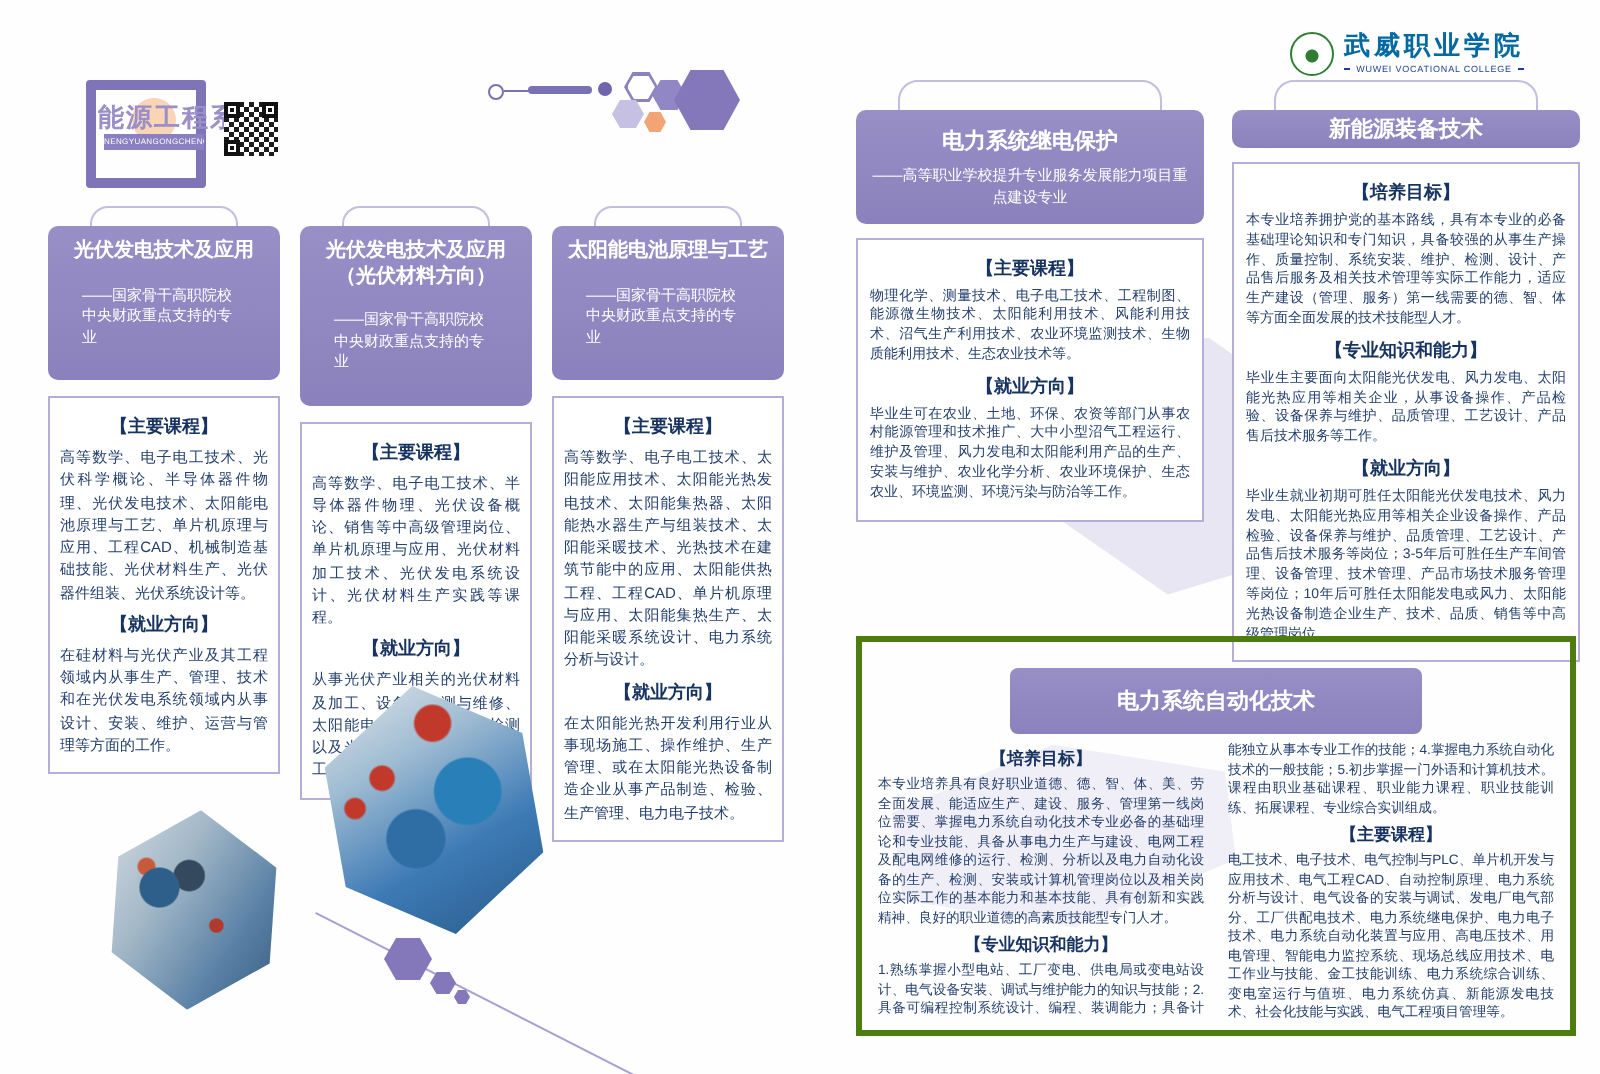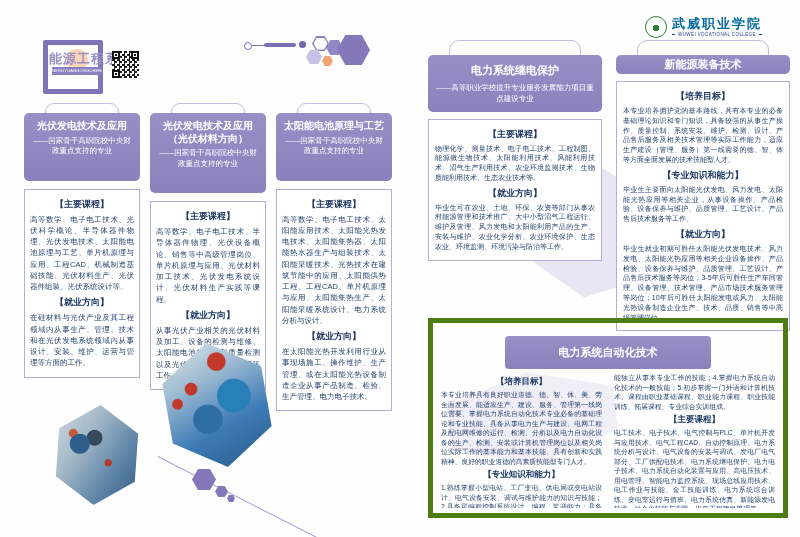--- a/index.html
+++ b/index.html
@@ -30,23 +30,23 @@
   .hx-light{left:306px;top:50px;width:16px;height:14px;background:#c6c0e2;}
   .hx-mid{left:326px;top:40px;width:17px;height:15px;background:#9187c4;}
   .hx-orange{left:322px;top:56px;width:11px;height:10px;background:#f2a474;}
   .hx-big{left:337px;top:35px;width:33px;height:30px;background:#8478ba;}
 
   
   .lcard{position:absolute;width:116px;top:103px;}
   .lc1{left:24px}.lc2{left:150px}.lc3{left:276px}
   .ghost{width:64%;height:22px;margin:0 auto;border:1px solid #c4bddf;border-radius:9px;box-sizing:border-box;}
   .lhead{margin-top:-12px;position:relative;background:linear-gradient(180deg,#988fc7,#8b81bc);
-         border-radius:5px;padding:7px 7px 24px;color:#fff;box-sizing:border-box;}
+         border-radius:5px;padding:7px 7px 6px;color:#fff;box-sizing:border-box;}
   .lhead h3{font-size:10px;line-height:1.25;text-align:center;margin:0 0 3px;font-weight:bold;}
-  .lsub{font-size:7.5px;line-height:1.4;text-align:center;margin:0;}
+  .lsub{font-size:7.5px;line-height:1.4;text-align:left;margin:10px;}
   .lbody{margin-top:8px;border:1px solid #b6aed8;padding:4px 5px 7px;background:#fff;box-sizing:border-box;}
   .sec-h{font-size:9px;font-weight:bold;color:#17335f;text-align:center;margin:4px 0 3px;}
   .sec-p{font-size:7.5px;line-height:1.5;color:#24406d;text-align:justify;margin:0 0 1px;}
 
   
   .photo{clip-path:polygon(50% 0,94% 26%,94% 74%,50% 100%,6% 74%,6% 26%);}
   .photo1{left:52px;top:405px;width:90px;height:100px;transform:rotate(4deg);
     background:
       radial-gradient(circle at 30% 40%, #2e5f8a 0 11%, transparent 12%),
       radial-gradient(circle at 46% 33%, #34495e 0 9%, transparent 10%),
@@ -84,21 +84,21 @@
   .rghost{width:76%;height:26px;margin:0 auto;border:1px solid #c4bddf;border-radius:10px;box-sizing:border-box;}
   .rhead{margin-top:-11px;position:relative;background:linear-gradient(180deg,#988fc7,#8b81bc);
          border-radius:5px;padding:8px 8px 7px;color:#fff;box-sizing:border-box;}
   .rhead h3{font-size:11px;text-align:center;margin:0;font-weight:bold;}
   .rhead.tall{padding:2px 8px;}
   .rsub{font-size:7.5px;line-height:1.5;text-align:center;margin:4px 0 0;}
   .rbody{margin-top:7px;border:1px solid #b6aed8;background:#fff;padding:4px 6px 7px;box-sizing:border-box;}
   .rbody .sec-p{font-size:7px;line-height:1.4;}
 
   
-  .ccard{left:428px;top:318px;width:360px;height:200px;border:5px solid #4d7c0f;box-sizing:border-box;}
+  .ccard{left:428px;top:318px;width:360px;height:200px;border:3px solid #4d7c0f;box-sizing:border-box;}
   .chead{position:absolute;left:50%;transform:translateX(-50%);top:13px;width:206px;
          background:linear-gradient(180deg,#988fc7,#8b81bc);border-radius:4px;color:#fff;
          text-align:center;font-size:11px;font-weight:bold;padding:9px 0;}
   .ccols{position:absolute;top:50px;left:8px;right:8px;bottom:5px;display:flex;gap:12px;overflow:hidden;}
   .ccol{flex:1;}
   .ccol .sec-h{font-size:8.5px;margin:3px 0 2px;}
   .ccol .sec-p{font-size:6.8px;line-height:1.4;}
 
   
   .faint{background:#d7d2ea;clip-path:polygon(50% 0,100% 26%,100% 74%,50% 100%,0 74%,0 26%);}

